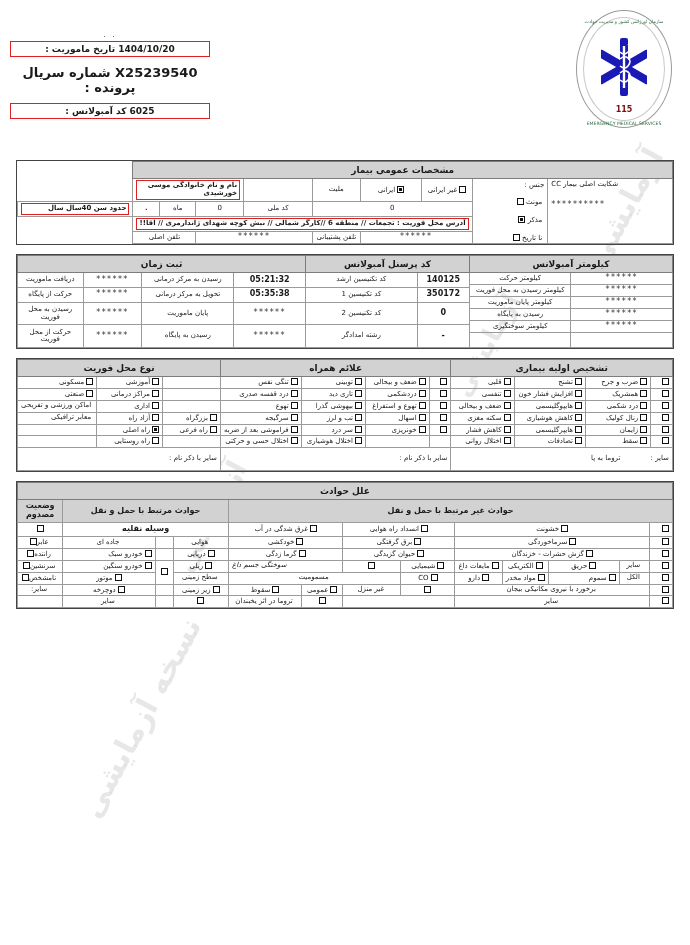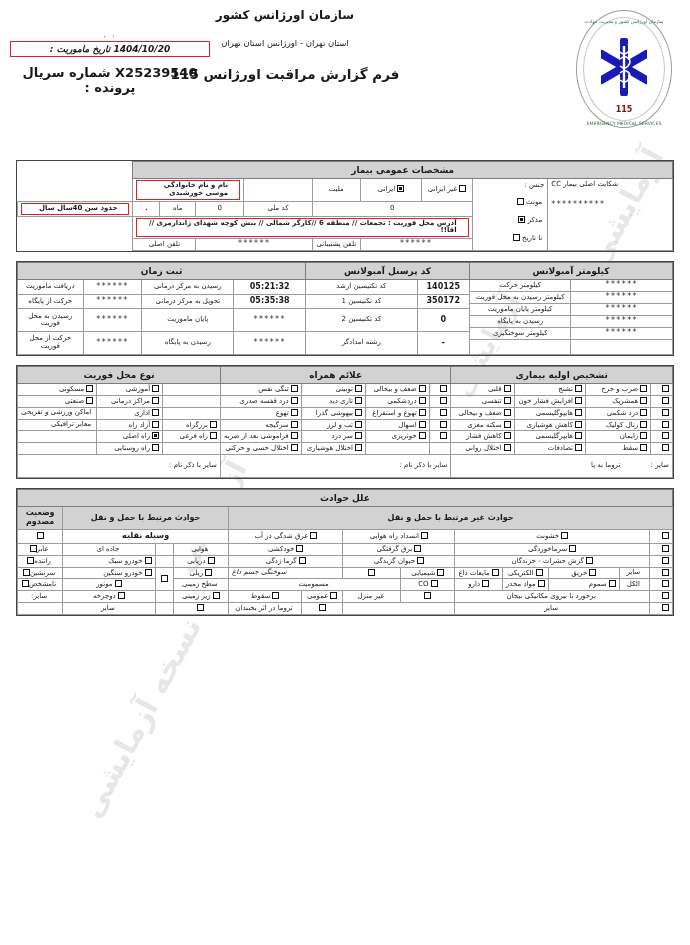--- a/index.html
+++ b/index.html
@@ -36,21 +36,21 @@
 
   .titles{position:absolute;left:0;right:120px;top:8px;text-align:center;}
   .t1{font-size:12px;font-weight:bold;letter-spacing:.5px;}
   .t2{font-size:8.5px;margin-top:16px;}
   .t3{font-size:13.5px;font-weight:bold;margin-top:18px;}
 
   .meta{position:absolute;left:10px;top:30px;width:200px;text-align:left;}
   .meta .dots{font-size:8px;color:#555;text-align:center;letter-spacing:2px;height:11px;}
   .meta .row{font-size:9px;font-weight:bold;padding:2px 4px;margin-bottom:6px;
              display:block;text-align:center;}
-  .boxed{border:1.6px solid #e02020;font-style:italic;}
+  .boxed{border:1.6px solid #e02020;}
   .meta .plain{padding:2px 4px;margin-bottom:6px;font-size:13px;font-weight:bold;text-align:center;}
 
   
   table{border-collapse:collapse;width:100%;}
   .frame{position:relative;z-index:2;margin:0 16px;border:1.3px solid #444;}
   td,th{border:.8px solid #9b9b9b;padding:1px 3px;vertical-align:middle;
         font-size:7px;line-height:1.12;}
   .sec{background:#d2d2d2;text-align:center;font-weight:bold;font-size:9px;
        padding:3px;border:.8px solid #7d7d7d;}
   .sub{background:#d2d2d2;text-align:center;font-weight:bold;font-size:8px;padding:2px;}
@@ -58,21 +58,21 @@
   .dots6{letter-spacing:1.4px;color:#333;font-size:8px;}
 
   
   .cb{display:inline-block;width:7px;height:7px;border:1.3px solid #111;
       background:#fff;vertical-align:-1px;position:relative;box-sizing:border-box;}
   .cb.on::after{content:"";position:absolute;left:1px;top:1px;right:1px;bottom:1px;
       background:#111;}
   .ck{white-space:nowrap;}
   .ck .lab{display:inline-block;margin-right:2px;}
 
-  .redfield{border:1.6px solid #e02020;padding:1px 11px;display:block;font-weight:bold;}
+  .redfield{border:1.6px solid #e02020;padding:1px 2px;display:block;font-weight:bold;}
 
   .hr-space{height:9px;}
 </style>
 </head>
 <body>
 
 <div class="page">
 
   <div class="wm wm1">آزمایشی</div>
   <div class="wm wm2">آزمایشی</div>
@@ -93,35 +93,34 @@
         </g>
         <path d="M23 10 L23 52" stroke="#fff" stroke-width="2.4" fill="none"></path>
         <path d="M19 16 q4 4 8 0 q4 -4 0 -8" stroke="#fff" stroke-width="1.6" fill="none"></path>
         <path d="M19 30 q5 4 8 0 q4 -5 0 -8 q-4 -3 -8 1" stroke="#fff" stroke-width="1.6" fill="none"></path>
         <path d="M19 44 q5 4 8 0 q4 -5 0 -8 q-4 -3 -8 1" stroke="#fff" stroke-width="1.6" fill="none"></path>
       </svg>
       <div class="num">115</div>
       <div class="arcb">EMERGENCY MEDICAL SERVICES</div>
     </div>
 
-    <div class="titles">
-      <div class="t1">سازمان اورژانس کشور</div>
-      <div class="t2">استان تهران - اورژانس استان تهران</div>
-      <div class="t3">فرم گزارش مراقبت اورژانس 115</div>
-    </div>
 
     <div class="meta">
       <div class="dots">. .</div>
       <div class="row boxed">
         <span>1404/10/20</span>
         <span>تاریخ ماموریت :</span>
       </div>
       <div class="plain">
         <span>X25239540</span>
         <span>شماره سریال پرونده :</span>
+      </div>
+      <div class="row boxed">
+        <span>6025</span>
+        <span>کد آمبولانس :</span>
       </div>
     </div>
   </div>
 
   <div class="frame">
     <table>
       <tbody>
           <tr>
             <td class="sec" colspan="9">مشخصات عمومی بیمار</td>
           </tr>

